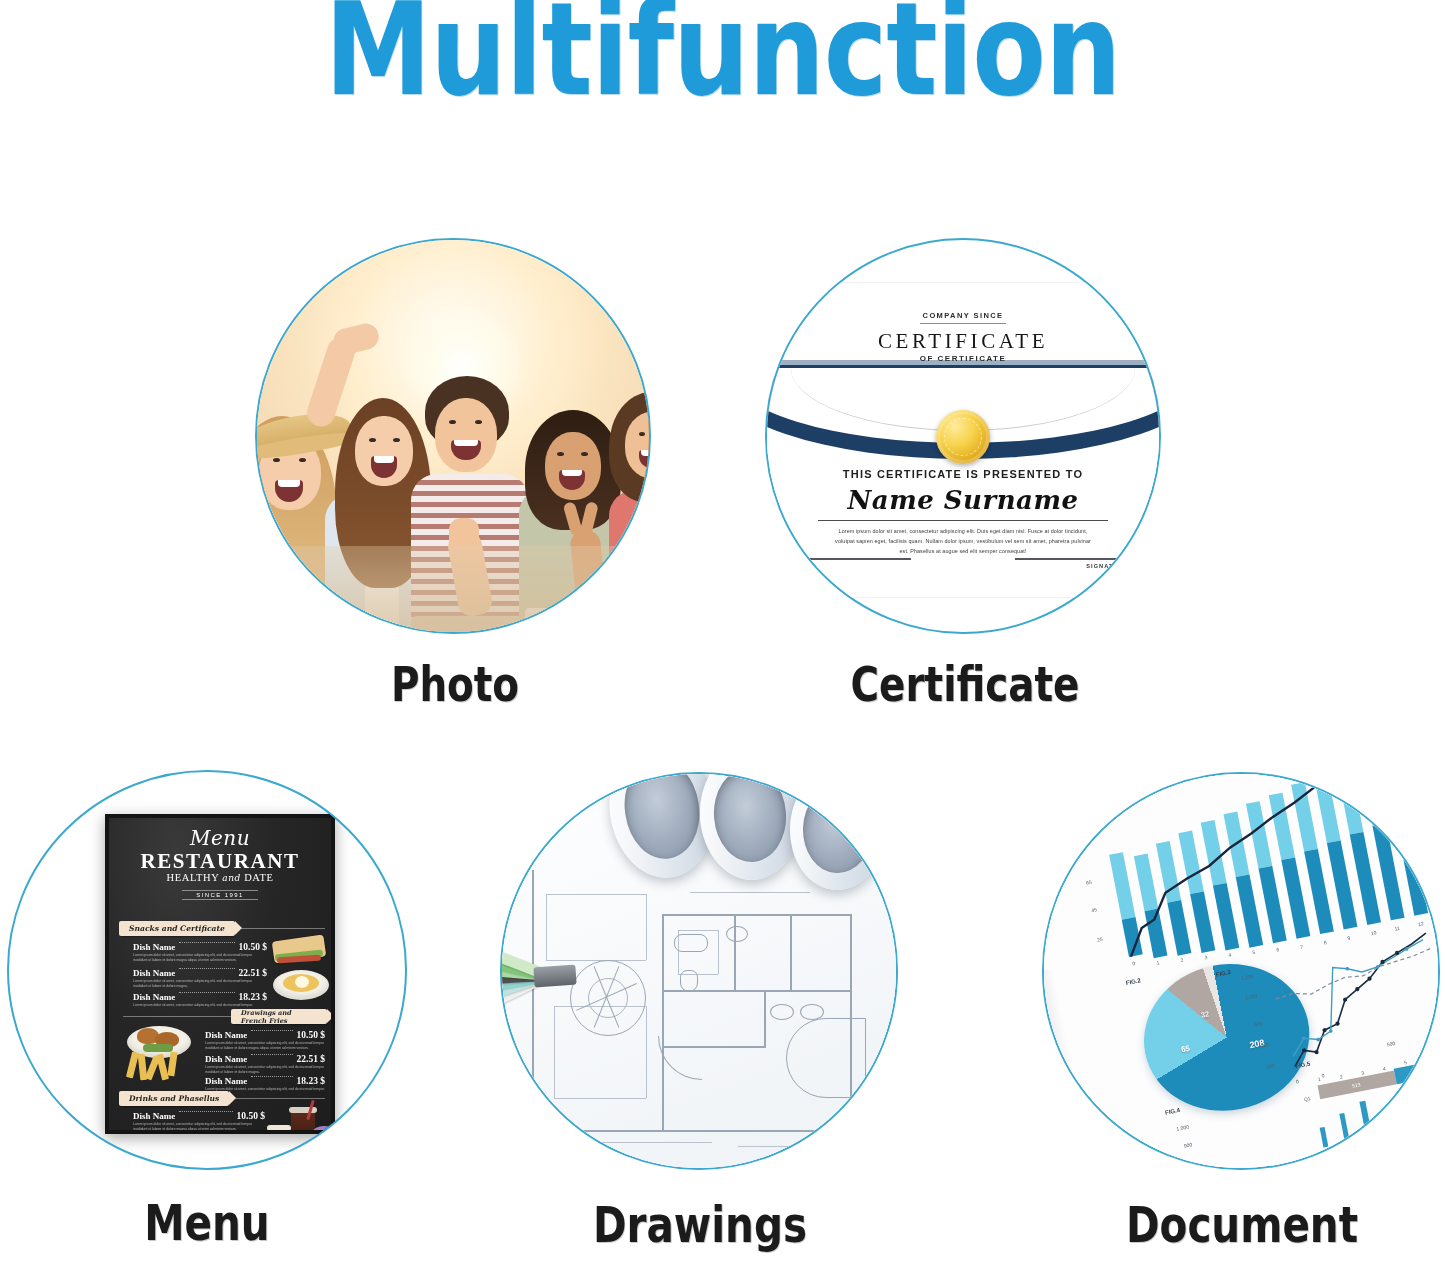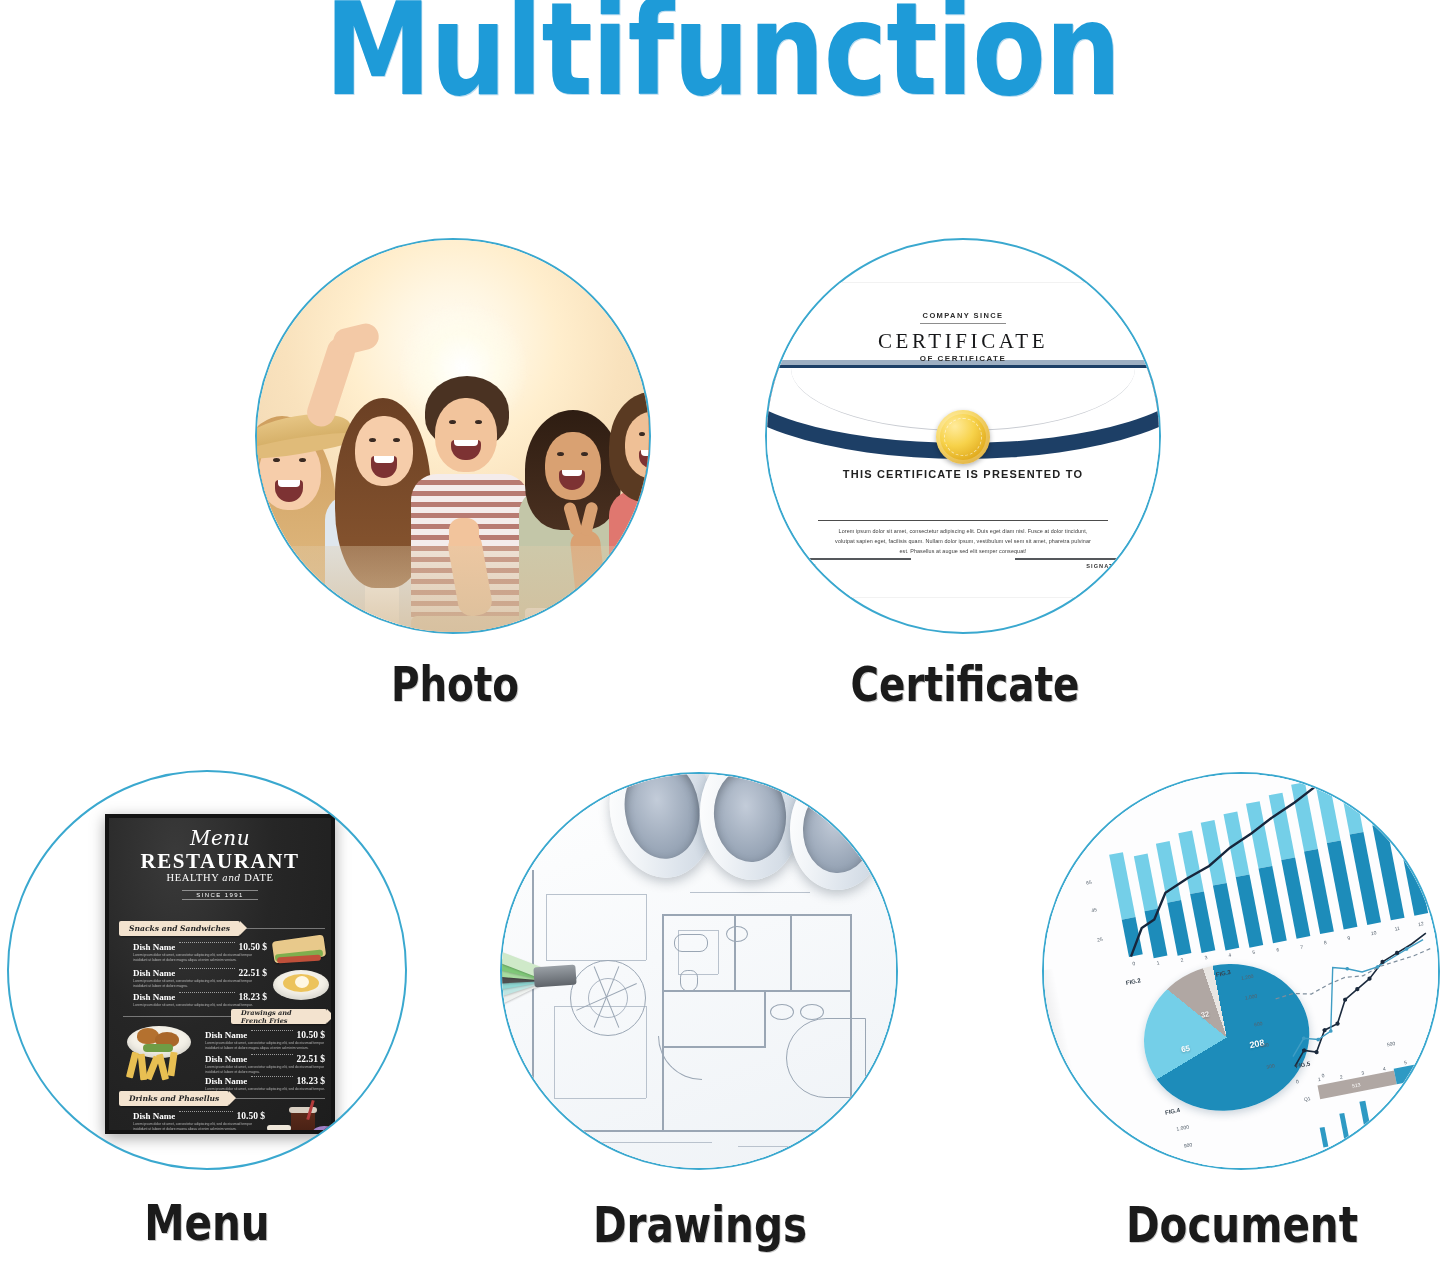--- a/index.html
+++ b/index.html
@@ -246,20 +246,21 @@
         <div class="cert-swoosh-white"></div>
         <div class="cert-arc"></div>
 
         <div class="cert-company">COMPANY SINCE</div>
         <div class="cert-title">CERTIFICATE</div>
         <div class="cert-sub">OF CERTIFICATE</div>
 
         <div class="seal"></div>
 
         <div class="cert-presented">THIS CERTIFICATE IS PRESENTED TO</div>
+        <div class="cert-name">Name Surname</div>
         <div class="cert-rule"></div>
         <div class="cert-body">Lorem ipsum dolor sit amet, consectetur adipiscing elit. Duis eget diam nisl. Fusce at dolor tincidunt, volutpat sapien eget, facilisis quam. Nullam dolor ipsum, vestibulum vel sem sit amet, pharetra pulvinar est. Phasellus at augue sed elit semper consequat!</div>
 
         <div class="cert-sigrow">
           <div class="cert-sig left">
             <div class="line"></div>
             <div class="lbl">DATE</div>
           </div>
           <div class="cert-sig right">
             <div class="line"></div>
@@ -280,21 +281,21 @@
           <div class="menu-restaurant">RESTAURANT</div>
           <div class="menu-tag">
             <span>HEALTHY</span>
             <em>and</em>
             <span>DATE</span>
           </div>
           <div class="menu-since">SINCE 1991</div>
         </div>
 
         <div class="sec-rule" style="left:14px; top:110px; width:202px;"></div>
-        <div class="sec-ribbon" style="left:10px; top:103px; max-width:130px;">Snacks and Sandwiches</div>
+        <div class="sec-ribbon" style="left:10px; top:103px; max-width:130px;">Snacks and Certificate</div>
         <div class="dish" style="left:24px; top:124px; width:134px;">
           <div class="row">
             <span class="nm">Dish Name</span>
             <span class="dots"></span>
             <span class="pr">10.50 $</span>
           </div>
           <div class="desc">Lorem ipsum dolor sit amet, consectetur adipiscing elit, sed do eiusmod tempor incididunt ut labore et dolore magna aliqua ut enim ad minim veniam.</div>
         </div>
         <div class="dish" style="left:24px; top:150px; width:134px;">
           <div class="row">

